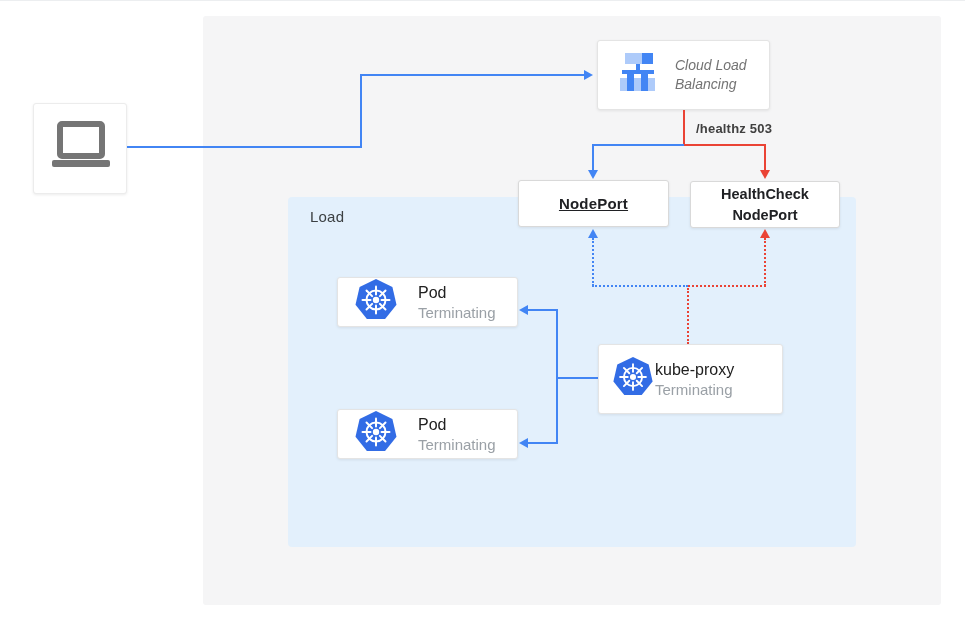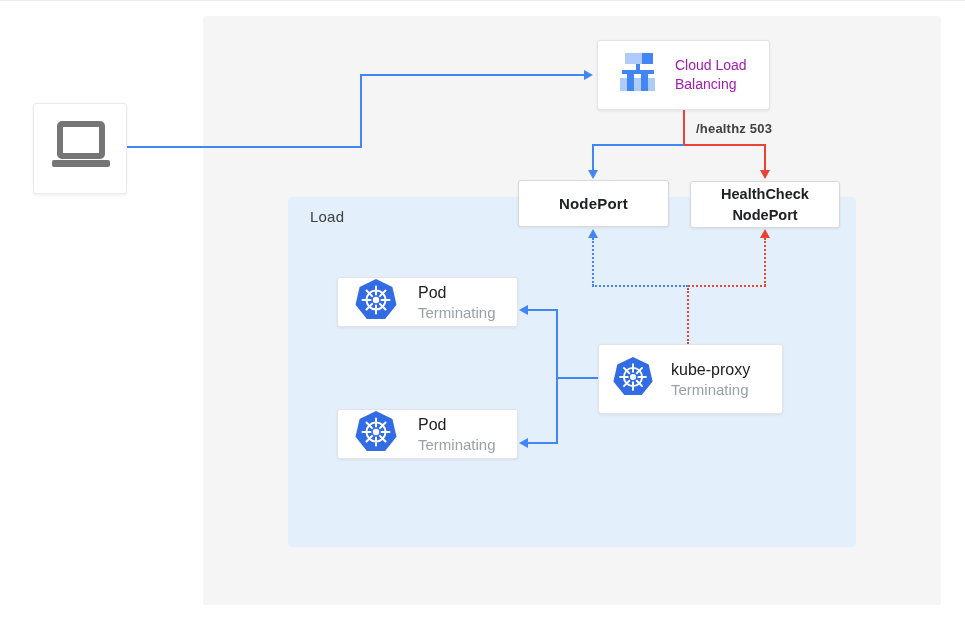--- a/index.html
+++ b/index.html
@@ -36,29 +36,29 @@
     font-size: 15px; color: #3c4043; letter-spacing: .2px;
   }
   .node-box {
     position: absolute; background: #fff;
     border: 1px solid #e4e4e4; border-radius: 3px;
     box-shadow: 0 1px 3px rgba(0,0,0,.08);
     display: flex; align-items: center;
   }
   .laptop-box { left: 33px; top: 103px; width: 94px; height: 91px; justify-content: center; border-color: #ececec; }
   .clb-box { left: 597px; top: 40px; width: 173px; height: 70px; padding-left: 15px; gap: 12px; }
-  .clb-label { width: 86px; font-size: 14px; line-height: 1.35; color: #a21caf; }
+  .clb-label { width: 86px; font-size: 14px; line-height: 1.35; color: #737373; font-style: italic; }
   .nodeport-box { left: 518px; top: 180px; width: 151px; height: 47px; justify-content: center; border-color: #d9d9d9; }
-  .nodeport-label { font-size: 15px; font-weight: bold; color: #202124; letter-spacing: .2px; }
+  .nodeport-label { font-size: 15px; font-weight: bold; color: #202124; letter-spacing: .2px; text-decoration: underline; }
   .hc-box { left: 690px; top: 181px; width: 150px; height: 47px; justify-content: center; border-color: #d9d9d9; }
   .hc-label { width: 112px; text-align: center; font-size: 14.5px; font-weight: bold; color: #202124; line-height: 1.4; }
   .pod-box { width: 181px; height: 50px; padding-left: 15px; gap: 19px; }
   .pod1 { left: 337px; top: 277px; }
   .pod2 { left: 337px; top: 409px; }
-  .kp-box { left: 598px; top: 344px; width: 185px; height: 70px; padding-left: 12px; gap: 16px; }
+  .kp-box { left: 598px; top: 344px; width: 185px; height: 70px; padding-left: 12px; }
   .box-title { font-size: 16px; color: #212121; }
   .box-sub { font-size: 15px; color: #9aa0a6; margin-top: 2px; }
   .healthz-label {
     position: absolute; left: 696px; top: 121px;
     font-size: 13px; font-weight: bold; color: #404040; letter-spacing: .2px;
   }
   
   .ln { position: absolute; }
   .ln.blue { background: var(--blue); }
   .ln.red { background: var(--red); }

